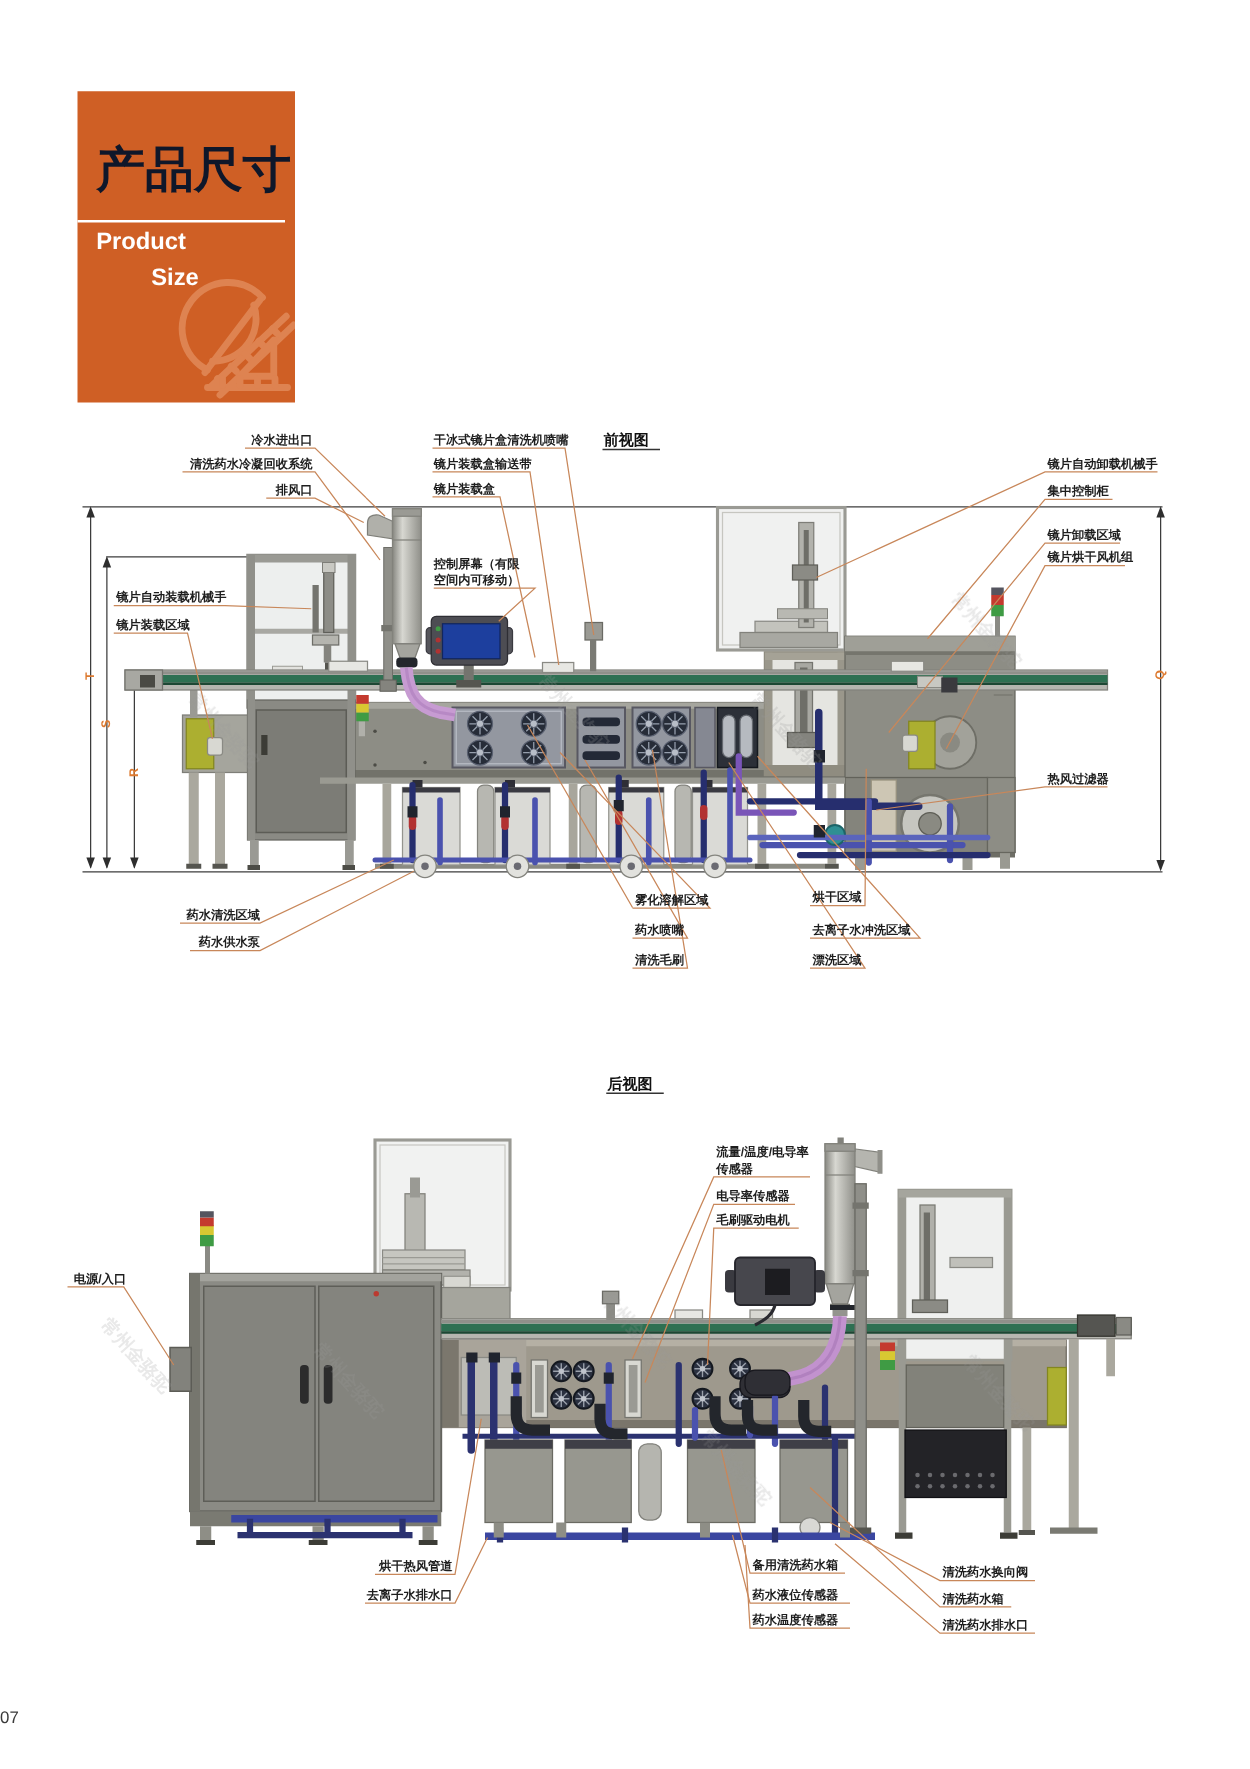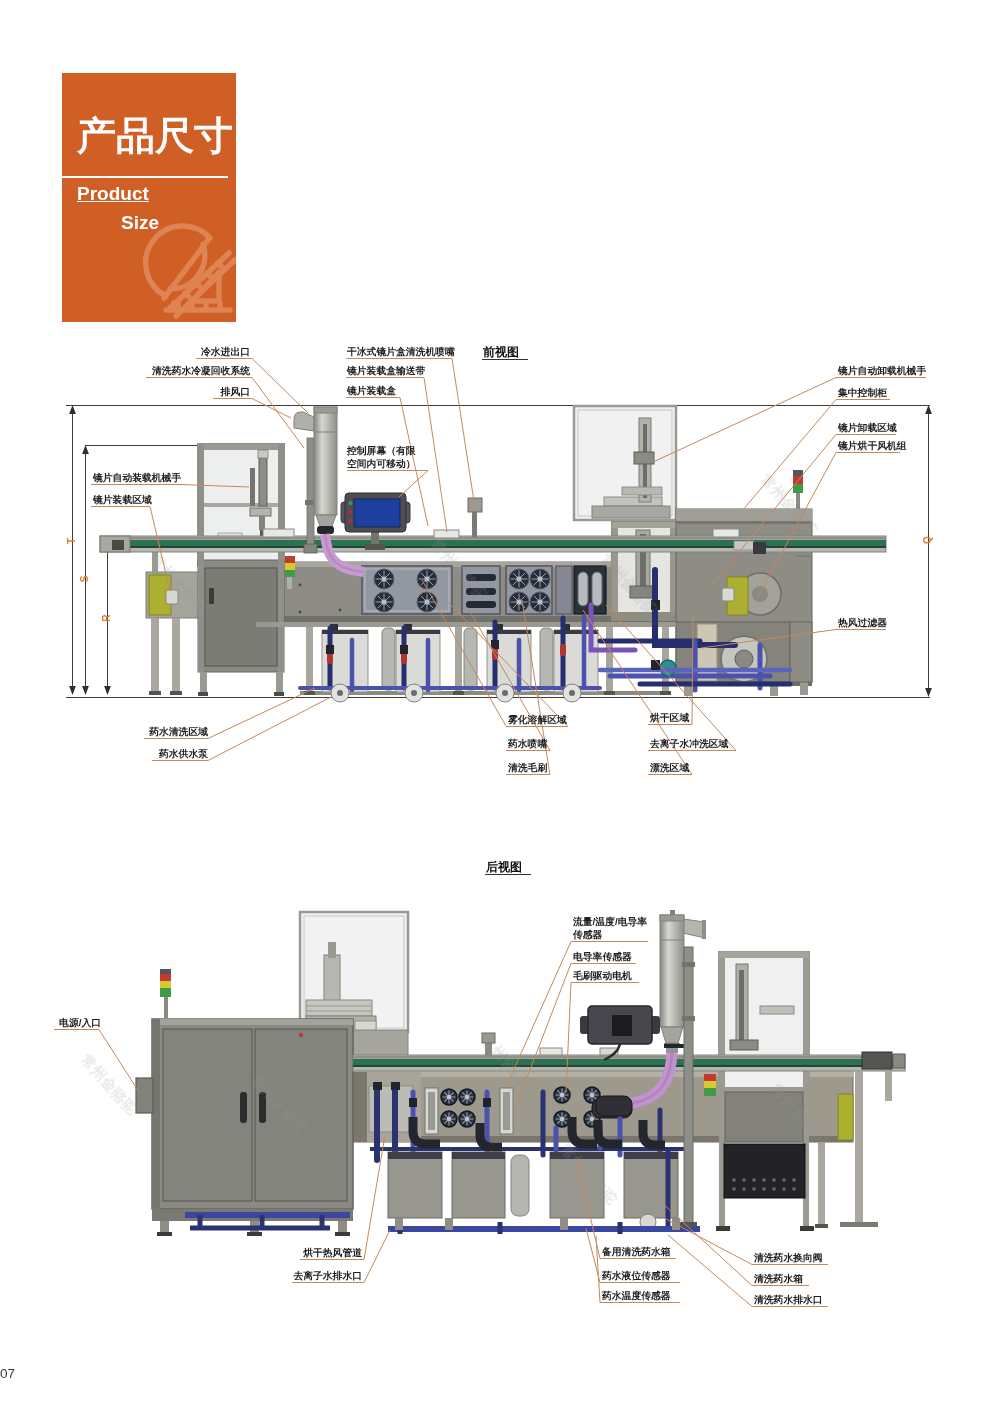--- a/index.html
+++ b/index.html
@@ -1,30 +1,30 @@
 <!DOCTYPE html>
 <html><head>
 <meta charset="utf-8">
 <style>
 html,body{margin:0;padding:0;}
 body{width:1000px;height:1415px;background:#ffffff;position:relative;overflow:hidden;
   font-family:"Liberation Sans",sans-serif;}
 #hdr{position:absolute;left:62px;top:73px;width:174px;height:249px;background:#cf5f25;}
-#hdr h1{margin:0;position:absolute;left:15px;top:36px;font-size:39px;font-weight:bold;color:#ffffff;letter-spacing:0px;}
+#hdr h1{margin:0;position:absolute;left:15px;top:36px;font-size:39px;font-weight:bold;color:#0f172a;letter-spacing:0px;}
 #hdr .rule{position:absolute;left:0px;top:103px;width:166px;height:2px;background:#ffffff;}
 #hdr .en{position:absolute;left:15px;font-size:19px;font-weight:bold;color:#ffffff;}
 #pageno{position:absolute;left:0;top:1366px;width:1000px;text-align:left;font-size:13.5px;color:#3a3a3a;}
 svg{position:absolute;left:0;top:0;}
 </style>
 </head>
 <body>
 <div id="hdr">
   <h1>产品尺寸</h1>
   <div class="rule"></div>
-  <div class="en" style="top:110px;text-decoration:underline;">Product</div>
+  <div class="en" style="top:110px;">Product</div>
   <div class="en" style="top:139px;margin-left:44px;">Size</div>
   <svg width="174" height="249" viewBox="0 0 174 249">
     <g stroke="#de8351" fill="none" stroke-width="5.5" stroke-linecap="round" stroke-linejoin="round">
       <path d="M 148,165 A 37,37 0 1 0 104,223"></path>
       <path d="M 146,167 L 102,225"></path>
       <path d="M 108,216 A 34,34 0 0 0 141,171"></path>
       <path d="M 107,236 L 167,180"></path>
       <path d="M 114,243 L 173,187"></path>
       <path d="M 112,230 l 4,4 M 123,220 l 4,4 M 134,210 l 4,4 M 145,200 l 4,4 M 156,190 l 4,4"></path>
       <path d="M 130,228 L 157,228 L 157,199 Z"></path>

